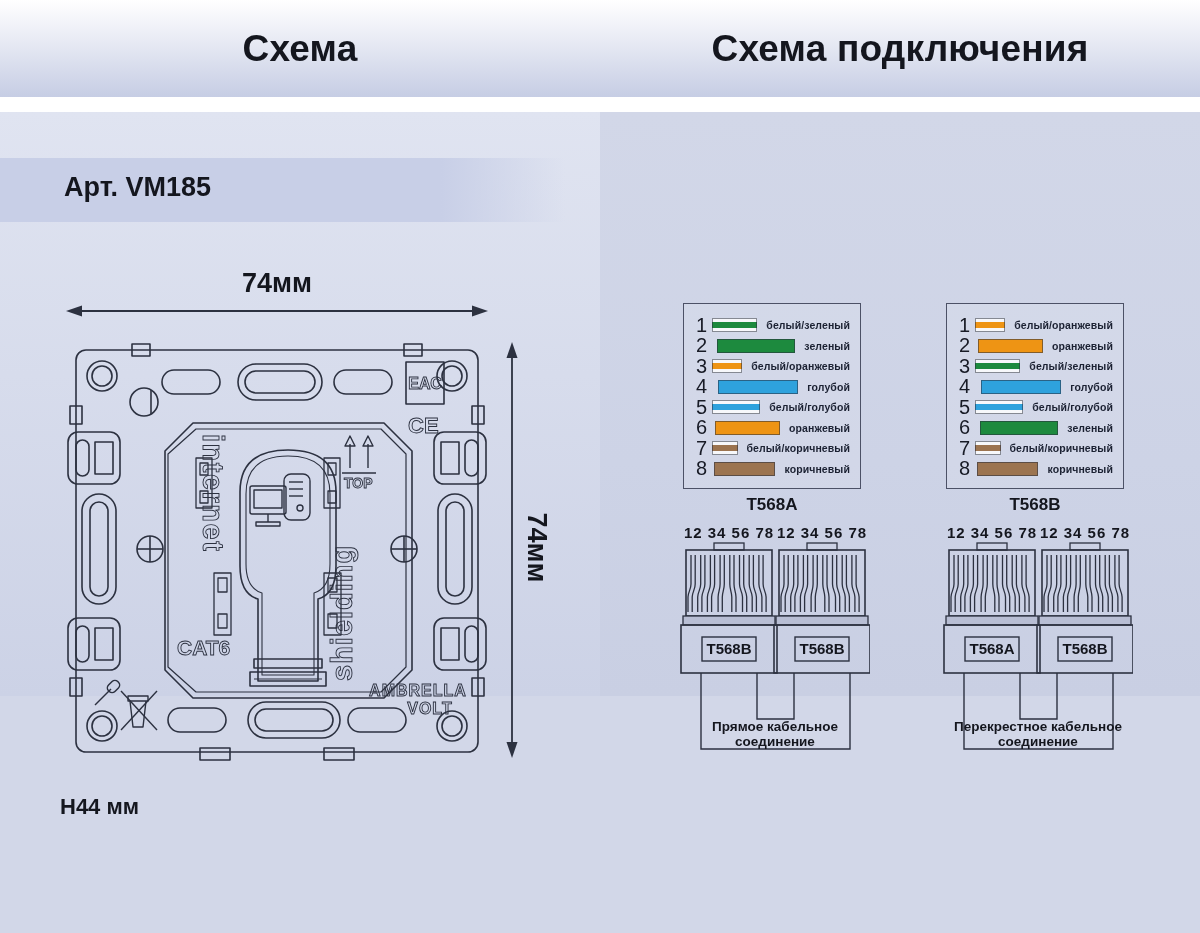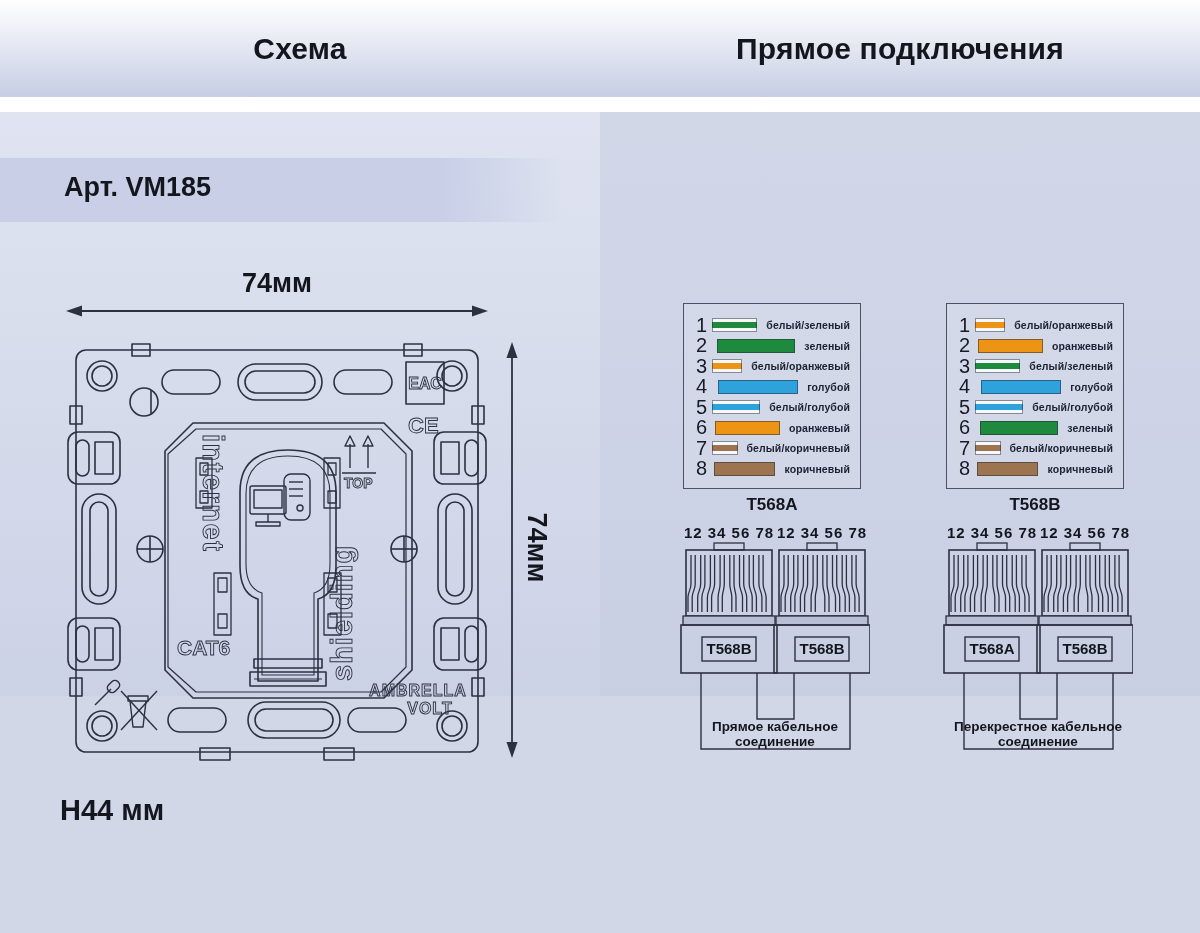--- a/index.html
+++ b/index.html
@@ -6,38 +6,38 @@
   html,body { width:1200px; height:933px; }
   body { font-family:"Liberation Sans", sans-serif; color:#15171f; position:relative;
          background:#d2d7e8; overflow:hidden; }
   .page { position:absolute; inset:0; width:1200px; height:933px; }
 
   
   .header { position:absolute; left:0; top:0; width:1200px; height:97px;
             background:linear-gradient(180deg,#ffffff 0%,#eceef6 35%,#c6cde4 100%);
             display:flex; }
   .header .cell { width:600px; height:100%; display:flex; align-items:center; justify-content:center; }
-  .title { font-size:30px; font-weight:700; color:#14161e; letter-spacing:.2px; }
+  .title { font-size:37px; font-weight:700; color:#14161e; letter-spacing:.2px; }
   .sep { position:absolute; left:0; top:97px; width:1200px; height:15px; background:#ffffff; }
 
   
   .panel { position:absolute; top:112px; width:600px; height:584px; }
   .panel-left  { left:0;   background:linear-gradient(180deg,#e0e4f1 0%,#d7dcec 45%,#ccd2e6 100%); }
   .panel-right { left:600px; background:linear-gradient(180deg,#d2d7e8 0%,#cdd3e6 60%,#c9cfe3 100%); }
 
   .abs { position:absolute; }
 
   .article-band { left:0; top:46px; width:565px; height:64px;
                   background:linear-gradient(90deg,#c8cfe7 0%,#c8cfe7 78%,rgba(200,207,231,0) 100%); }
   .article { left:64px; top:60px; font-size:27px; font-weight:600; color:#14161e; }
 
   .dim-label { font-size:27px; font-weight:700; color:#14161e; }
   .dim-top { left:64px; top:156px; width:426px; text-align:center; }
   .dim-right { left:496px; top:420px; width:80px; text-align:center; transform:rotate(90deg); }
-  .h44 { left:60px; top:682px; font-size:29px; font-weight:700;text-align:center; }
+  .h44 { left:60px; top:682px; font-size:22px; font-weight:700;text-align:center; }
 
   svg { display:block; }
   .ink { stroke:#2c3140; fill:none; }
 
   
   .wtable { width:178px; height:186px; border:1px solid #4c5166; background:rgba(255,255,255,0.10);
             padding:11px 10px 9px 12px; display:flex; flex-direction:column; justify-content:space-between; }
   .wrow { display:flex; align-items:center; height:20px; }
   .wnum { width:18px; font-size:20px; font-weight:500; color:#181b26; }
   .wbar { width:86px; height:14px; margin:0 9px 0 5px; border:1px solid rgba(40,45,60,.55); }
@@ -54,21 +54,21 @@
 </head>
 <body>
 
 <div class="page">
 
   <div class="header">
     <div class="cell">
       <span class="title">Схема</span>
     </div>
     <div class="cell">
-      <span class="title">Прямое подключения</span>
+      <span class="title">Схема подключения</span>
     </div>
   </div>
   <div class="sep"></div>
 
   <div class="panel panel-left">
 
     <div class="abs article-band"></div>
     <div class="abs article">Арт. VM185</div>
 
     <div class="abs dim-label dim-top">74мм</div>

